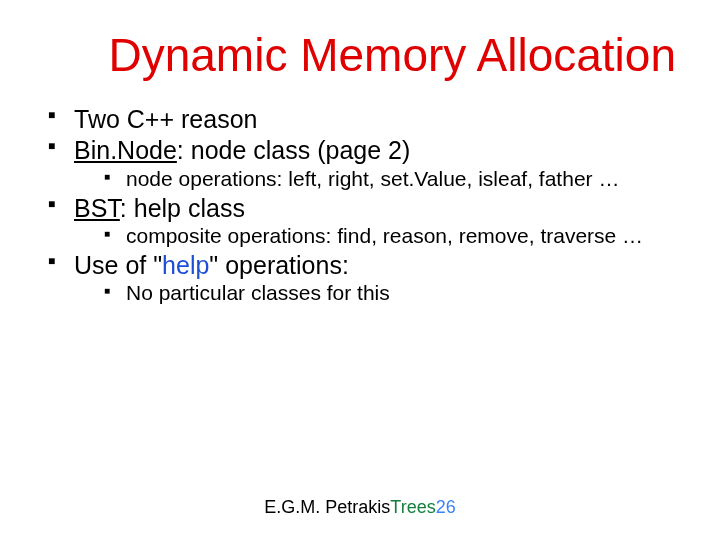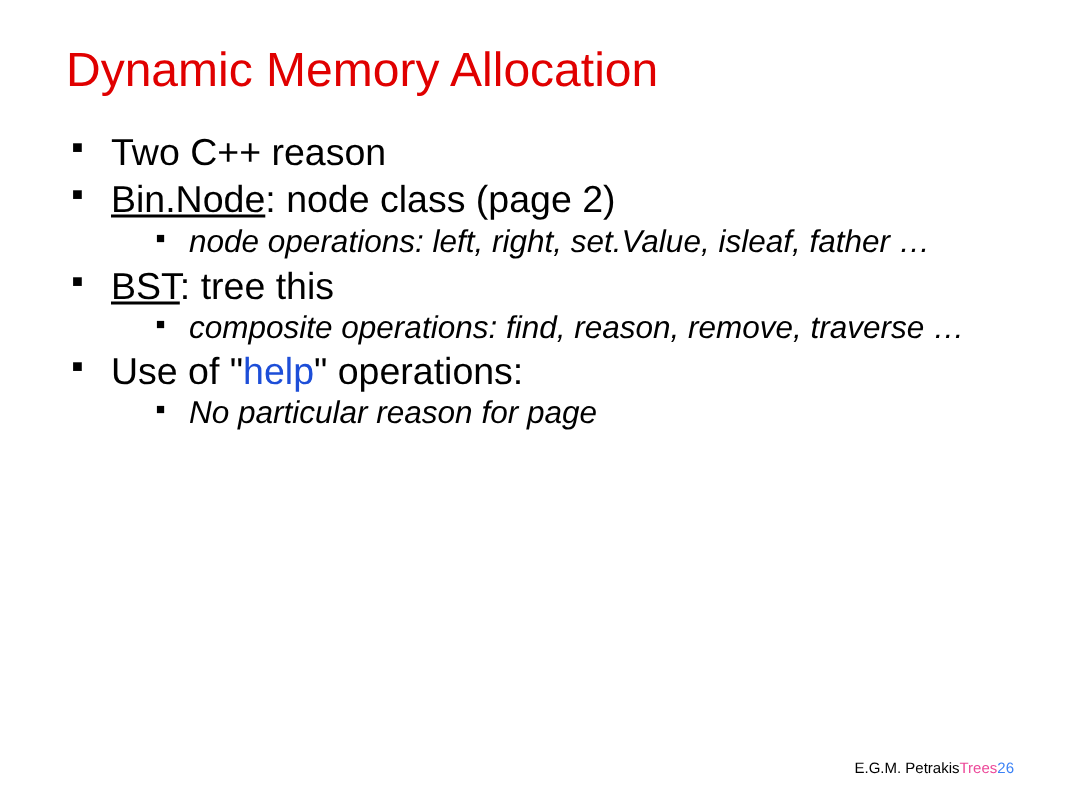--- a/index.html
+++ b/index.html
@@ -14,22 +14,22 @@
   }
   .slide {
     padding: 28px 44px 0 44px;
     box-sizing: border-box;
     width: 100%;
     height: 100%;
     position: relative;
   }
   .title {
     color: #e00000;
-    font-size: 32px;
-    text-align: left;
+    font-size: 46px;
+    text-align: right;
     margin: 0 0 22px 0;
     font-weight: normal;
   }
   ul.top {
     list-style: none;
     padding: 0 0 0 4px;
     margin: 0;
     color: #000;
   }
   ul.top > li {
@@ -52,46 +52,45 @@
     list-style: none;
     padding: 0 0 0 30px;
     margin: 0 0 2px 0;
   }
   ul.sub > li {
     font-size: 21px;
     line-height: 1.15;
     padding-left: 22px;
     position: relative;
     margin: 0;
-    font-style: italic;
   }
   ul.sub > li::before {
     content: "■";
     position: absolute;
     left: 0;
     top: 4px;
     font-size: 10px;
     color: #000;
     font-family: Arial, sans-serif;
   }
   .underline { text-decoration: underline; text-align: center; }
   .red { color: #1d4ed8; }
   .footer {
     position: absolute;
     bottom: 22px;
     left: 0;
     width: 100%;
-    padding: 0 44px;
+    padding: 0 28px;
     box-sizing: border-box;
-    font-size: 10px;
+    font-size: 18px;
     display: flex;
-    justify-content: flex-end;
+    justify-content: center;
     font-family: "Comic Sans MS", cursive, sans-serif;
   }
-  .footer .center { color: #ec4899; }
+  .footer .center { color: #15803d; }
   .footer .right { color: #3b82f6; }
 </style>
 </head>
 <body>
 
 <div class="slide">
   <h1 class="title">Dynamic Memory Allocation</h1>
 
   <ul class="top">
     <li>
@@ -99,32 +98,32 @@
     </li>
     <li>
       <span class="underline">Bin.Node</span><span>: node class (page 2)</span>
       <ul class="sub">
         <li>
           <span>node operations: left, right, set.Value, isleaf, father …</span>
         </li>
       </ul>
     </li>
     <li>
-      <span class="underline">BST</span><span>: tree this</span>
+      <span class="underline">BST</span><span>: help class</span>
       <ul class="sub">
         <li>
           <span>composite operations: find, reason, remove, traverse …</span>
         </li>
       </ul>
     </li>
     <li>
       <span>Use of "</span><span class="red">help</span><span>" operations:</span>
       <ul class="sub">
         <li>
-          <span>No particular reason for page</span>
+          <span>No particular classes for this</span>
         </li>
       </ul>
     </li>
   </ul>
 
   <div class="footer">
     <span>E.G.M. Petrakis</span>
     <span class="center">Trees</span>
     <span class="right">26</span>
   </div>

